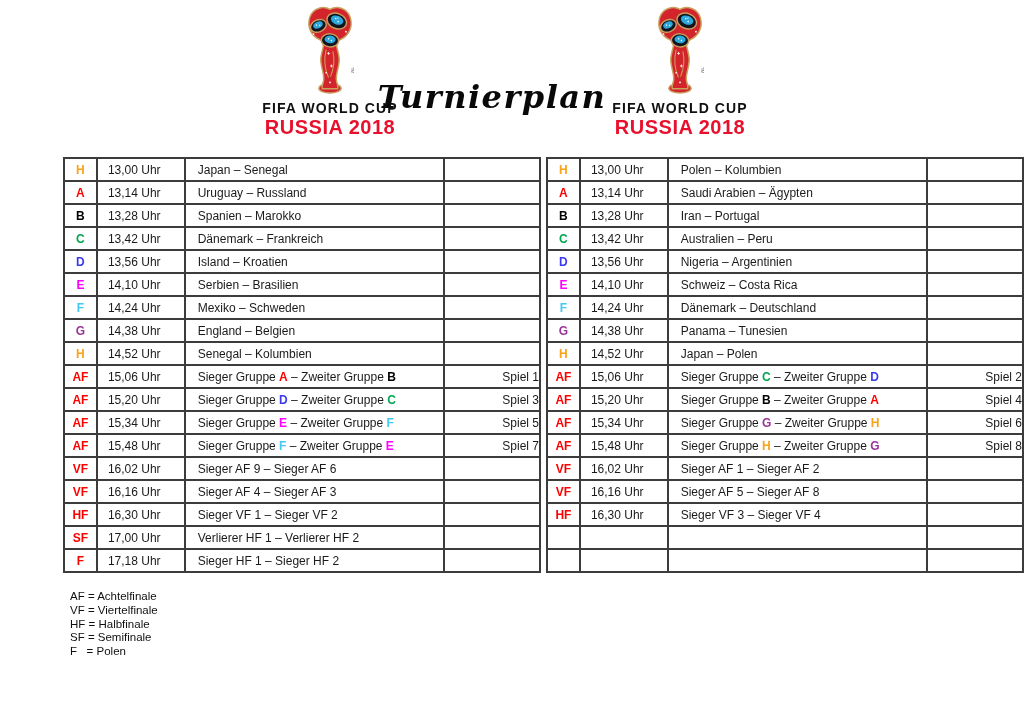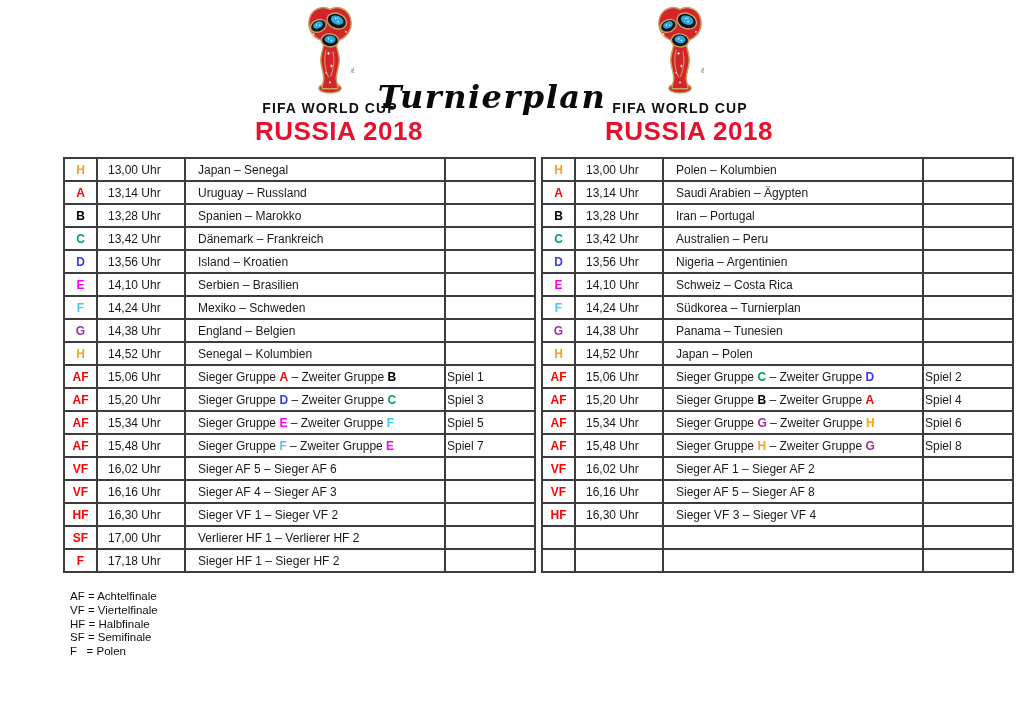--- a/index.html
+++ b/index.html
@@ -6,34 +6,34 @@
   body{
     width:1024px;height:723px;background:#ffffff;position:relative;overflow:hidden;
     font-family:"Liberation Sans",sans-serif;color:#1a1a1a;
   }
   
   .logo{position:absolute;top:5px;width:150px;text-align:center;}
   #logo-left{left:255px;}
   #logo-right{left:605px;}
   .trophy-slot svg{width:58px;height:92px;display:block;margin:0 auto;}
   .fifa-line{font-size:14px;font-weight:bold;letter-spacing:1.1px;color:#101010;margin-top:3px;white-space:nowrap;}
-  .russia-line{font-size:26px;font-weight:bold;letter-spacing:.5px;color:#e8112d;margin-top:0;white-space:nowrap;}
+  .russia-line{font-size:20px;font-weight:bold;letter-spacing:.5px;color:#e8112d;margin-top:0;white-space:nowrap;}
   .title{
     position:absolute;left:492px;top:78px;transform:translateX(-50%);
     font-family:"DejaVu Serif",serif;font-style:italic;font-weight:bold;
     font-size:32px;letter-spacing:1.5px;color:#090909;white-space:nowrap;
   }
   
   .tables{position:absolute;left:63px;top:157px;display:flex;gap:5px;}
   table{border-collapse:collapse;table-layout:fixed;}
   td{border:2px solid #3c3c3c;height:21px;font-size:12px;padding:0;overflow:hidden;white-space:nowrap;background:#fff;}
   td.c-tag{width:31px;text-align:center;font-weight:bold;}
   td.c-time{width:76px;text-align:left;padding-left:10px;}
   td.c-match{width:246px;text-align:left;padding-left:12px;}
-  td.c-spiel{width:87px;text-align:left;padding-left:1px;}
+  td.c-spiel{width:87px;text-align:right;padding-left:7px;}
   
   .legend{position:absolute;left:70px;top:590px;font-size:11.5px;line-height:13.8px;color:#101010;}
   .legend div{white-space:pre;}
 </style>
 </head>
 <body>
 
 <div class="logo" id="logo-left">
   <div class="trophy-slot">
   <svg viewBox="0 0 120 190" xmlns="http://www.w3.org/2000/svg">
@@ -191,21 +191,21 @@
         </tr>
         <tr>
           <td class="c-tag" style="color: rgb(255, 0, 0);">AF</td>
           <td class="c-time">15,48 Uhr</td>
           <td class="c-match"><span>Sieger Gruppe </span><span style="color: rgb(68, 200, 245); font-weight: bold;">F</span><span> – Zweiter Gruppe </span><span style="color: rgb(255, 0, 255); font-weight: bold;">E</span></td>
           <td class="c-spiel">Spiel 7</td>
         </tr>
         <tr>
           <td class="c-tag" style="color: rgb(255, 0, 0);">VF</td>
           <td class="c-time">16,02 Uhr</td>
-          <td class="c-match"><span>Sieger AF 5 – Sieger AF 6</span></td>
+          <td class="c-match"><span>Sieger AF 9 – Sieger AF 6</span></td>
           <td class="c-spiel"></td>
         </tr>
         <tr>
           <td class="c-tag" style="color: rgb(255, 0, 0);">VF</td>
           <td class="c-time">16,16 Uhr</td>
           <td class="c-match"><span>Sieger AF 4 – Sieger AF 3</span></td>
           <td class="c-spiel"></td>
         </tr>
         <tr>
           <td class="c-tag" style="color: rgb(255, 0, 0);">HF</td>
@@ -261,21 +261,21 @@
         </tr>
         <tr>
           <td class="c-tag" style="color: rgb(255, 0, 255);">E</td>
           <td class="c-time">14,10 Uhr</td>
           <td class="c-match"><span>Schweiz – Costa Rica</span></td>
           <td class="c-spiel"></td>
         </tr>
         <tr>
           <td class="c-tag" style="color: rgb(68, 200, 245);">F</td>
           <td class="c-time">14,24 Uhr</td>
-          <td class="c-match"><span>Südkorea – Turnierplan</span></td>
+          <td class="c-match"><span>Dänemark – Deutschland</span></td>
           <td class="c-spiel"></td>
         </tr>
         <tr>
           <td class="c-tag" style="color: rgb(153, 51, 153);">G</td>
           <td class="c-time">14,38 Uhr</td>
           <td class="c-match"><span>Panama – Tunesien</span></td>
           <td class="c-spiel"></td>
         </tr>
         <tr>
           <td class="c-tag" style="color: rgb(247, 163, 27);">H</td>

